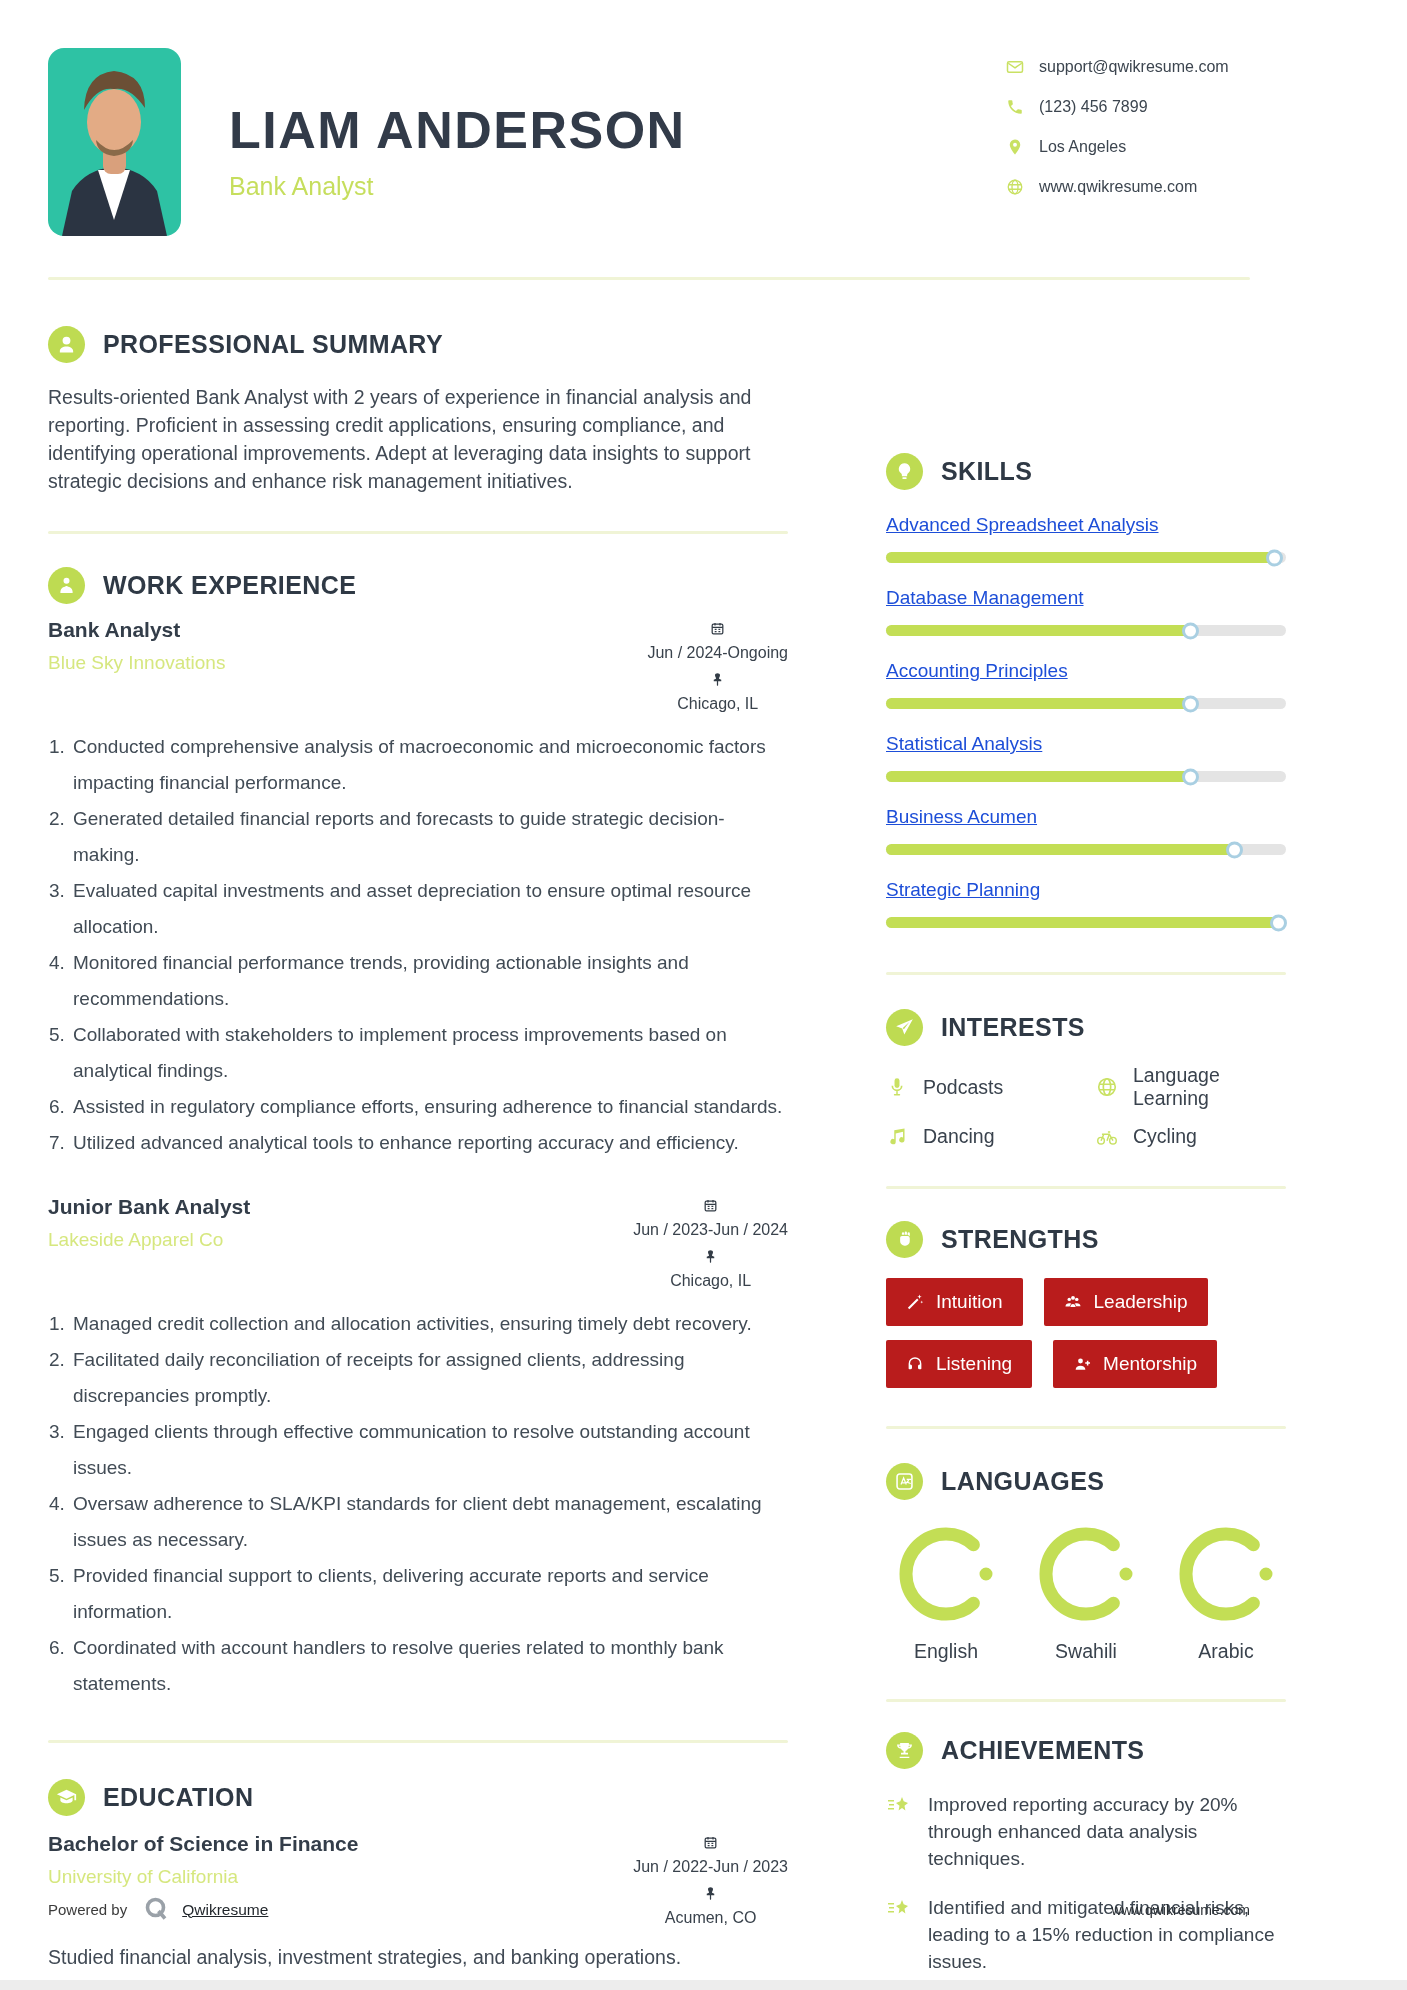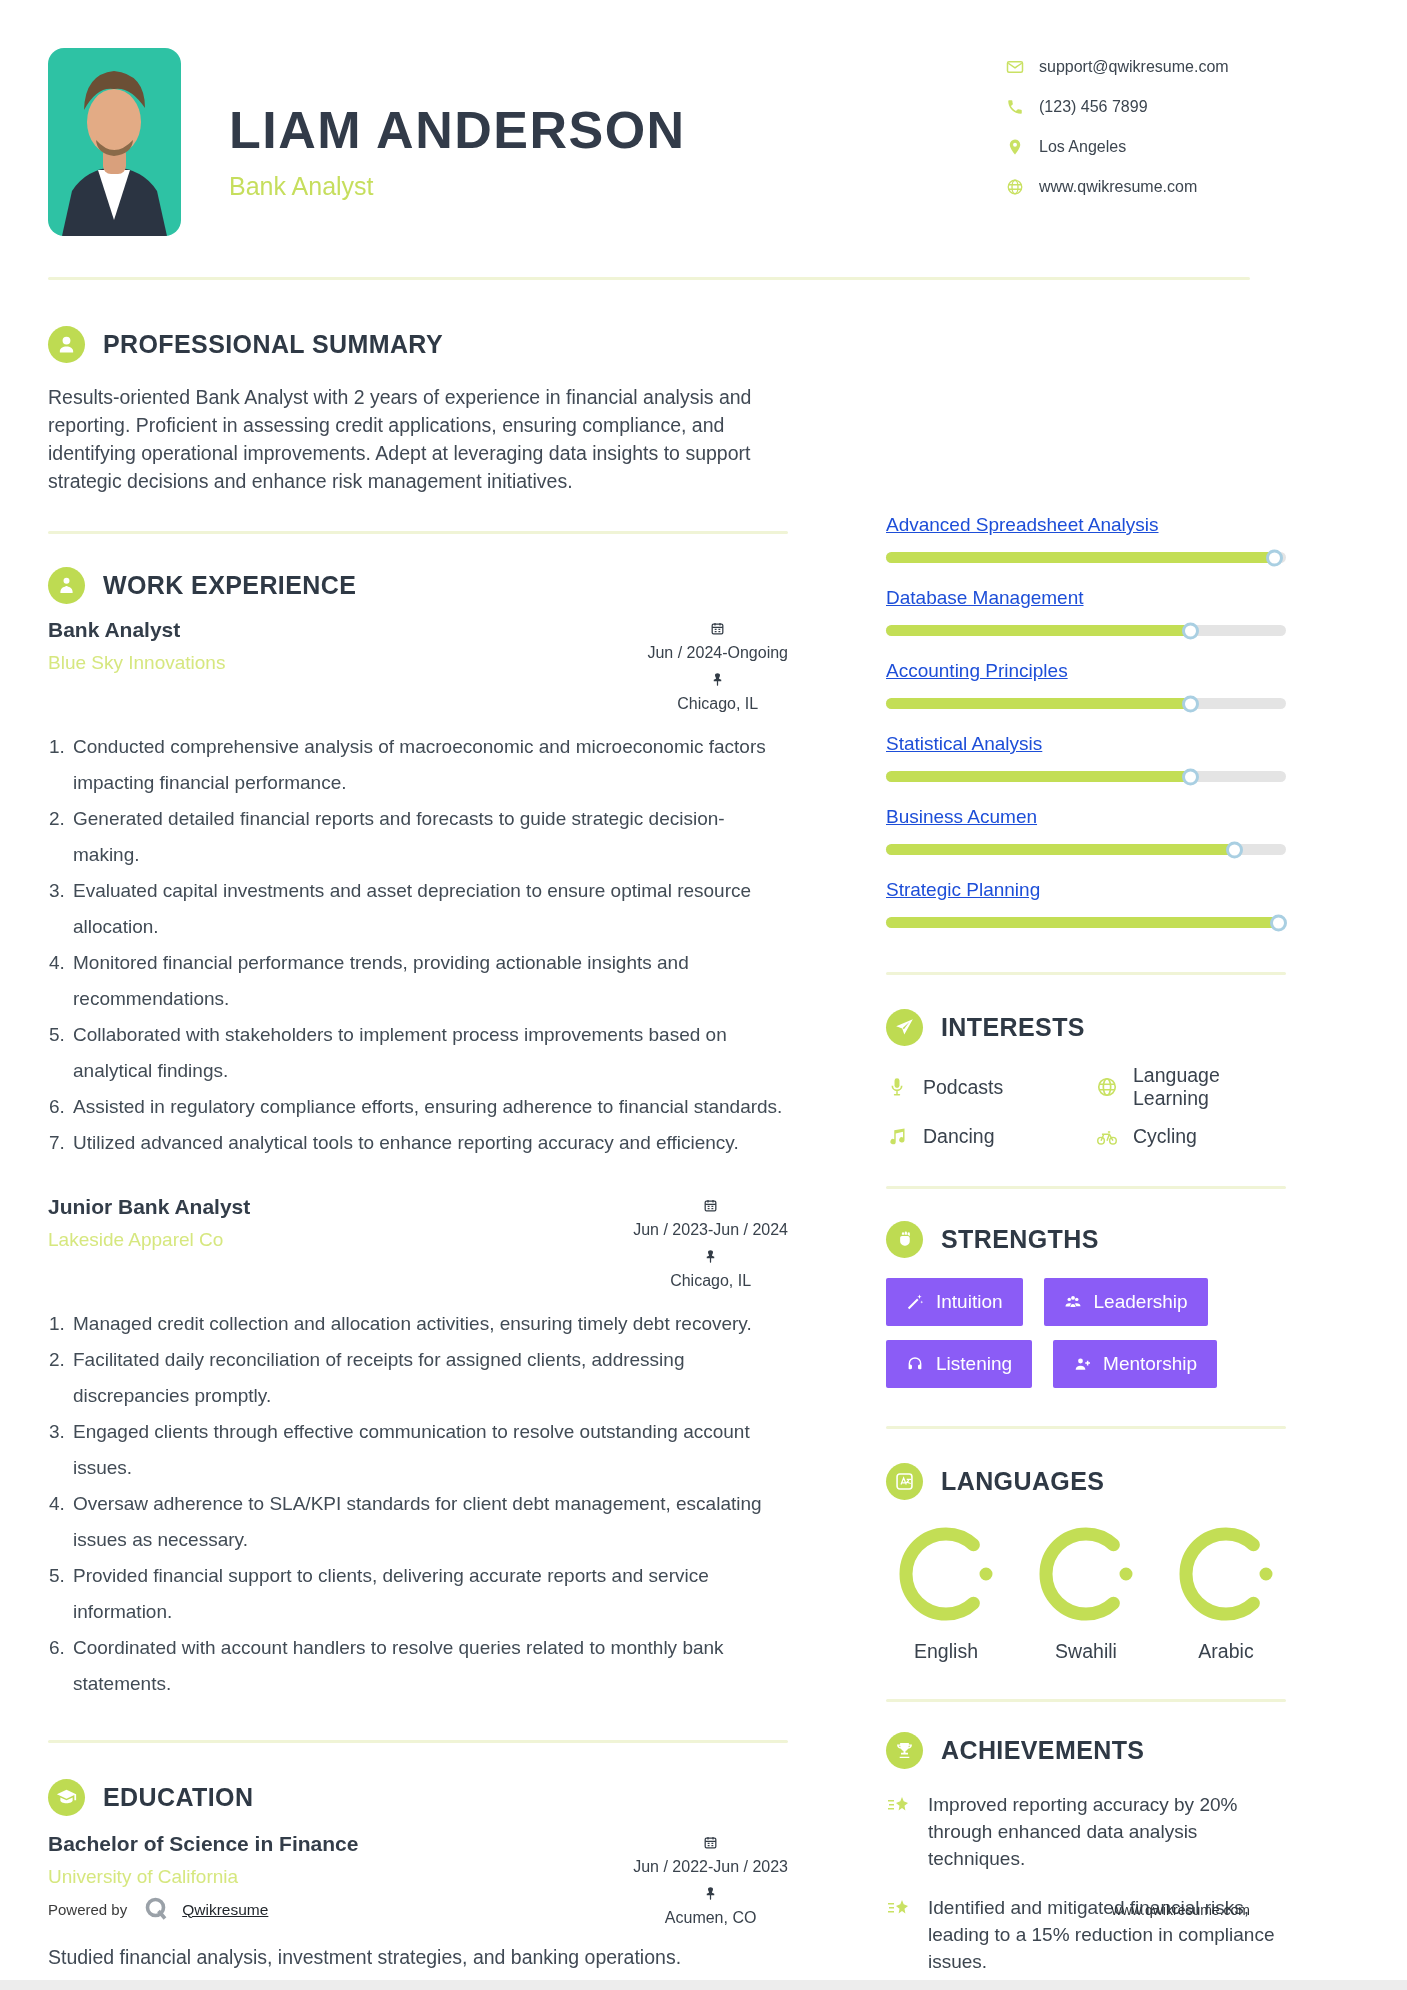--- a/index.html
+++ b/index.html
@@ -71,21 +71,21 @@
           width:17px; height:17px; background:#fff; border:3px solid #a9cfe2; border-radius:50%; }
   .div-r { margin-top:44px; }
   .interests { margin-top:34px; }
   .interest-grid { display:grid; grid-template-columns:190px 1fr; gap:15px 20px; margin-top:18px; }
   .interest { display:flex; align-items:center; gap:15px; font-size:19.5px; color:#39424d; }
   .interest .iicon { color:#c9e163; width:22px; height:22px; flex:0 0 auto; }
   .iicon svg { width:22px; height:22px; display:block; }
   .div-r2 { margin-top:38px; }
   .strengths { margin-top:32px; }
   .badges { margin-top:20px; display:flex; flex-wrap:wrap; gap:14px 21px; }
-  .badge { display:inline-flex; align-items:center; gap:12px; background:#8b5cf6; color:#fff;
+  .badge { display:inline-flex; align-items:center; gap:12px; background:#b91c1c; color:#fff;
            font-size:19px; padding:13px 20px; border-radius:2px; }
   .badge svg { width:18px; height:18px; display:block; }
   .div-r3 { margin-top:38px; }
   .languages { margin-top:34px; }
   .lang-row { display:flex; justify-content:space-between; margin-top:26px; }
   .lang { width:120px; text-align:center; }
   .lang svg { display:block; margin:0 auto; }
   .lang-label { margin-top:18px; font-size:19.5px; color:#39424d; }
   .div-r4 { margin-top:36px; }
   .achievements { margin-top:30px; }
@@ -296,20 +296,29 @@
         </div>
         <p>Studied financial analysis, investment strategies, and banking operations.</p>
       </div>
 
       <div class="divider div-l4"></div>
     </div>
 
     <div class="col-right">
 
       <div class="skills">
+        <div class="sec">
+          <span class="sec-icon">
+            <svg viewBox="0 0 24 24" fill="currentColor">
+                <path d="M12 2.5A6.5 6.5 0 0 0 8 14.1c.6.5 1 1.2 1 2v1.4h6v-1.4c0-.8.4-1.5 1-2A6.5 6.5 0 0 0 12 2.5z"></path>
+                <rect x="9.5" y="18.7" width="5" height="1.8" rx=".9"></rect>
+              </svg>
+          </span>
+          <h2>SKILLS</h2>
+        </div>
 
         <div class="skill">
           <div class="skill-name">Advanced Spreadsheet Analysis</div>
           <div class="skill-bar">
             <div class="skill-fill" style="width: 97%;">
                 <span class="knob"></span>
               </div>
           </div>
         </div>
         <div class="skill">

